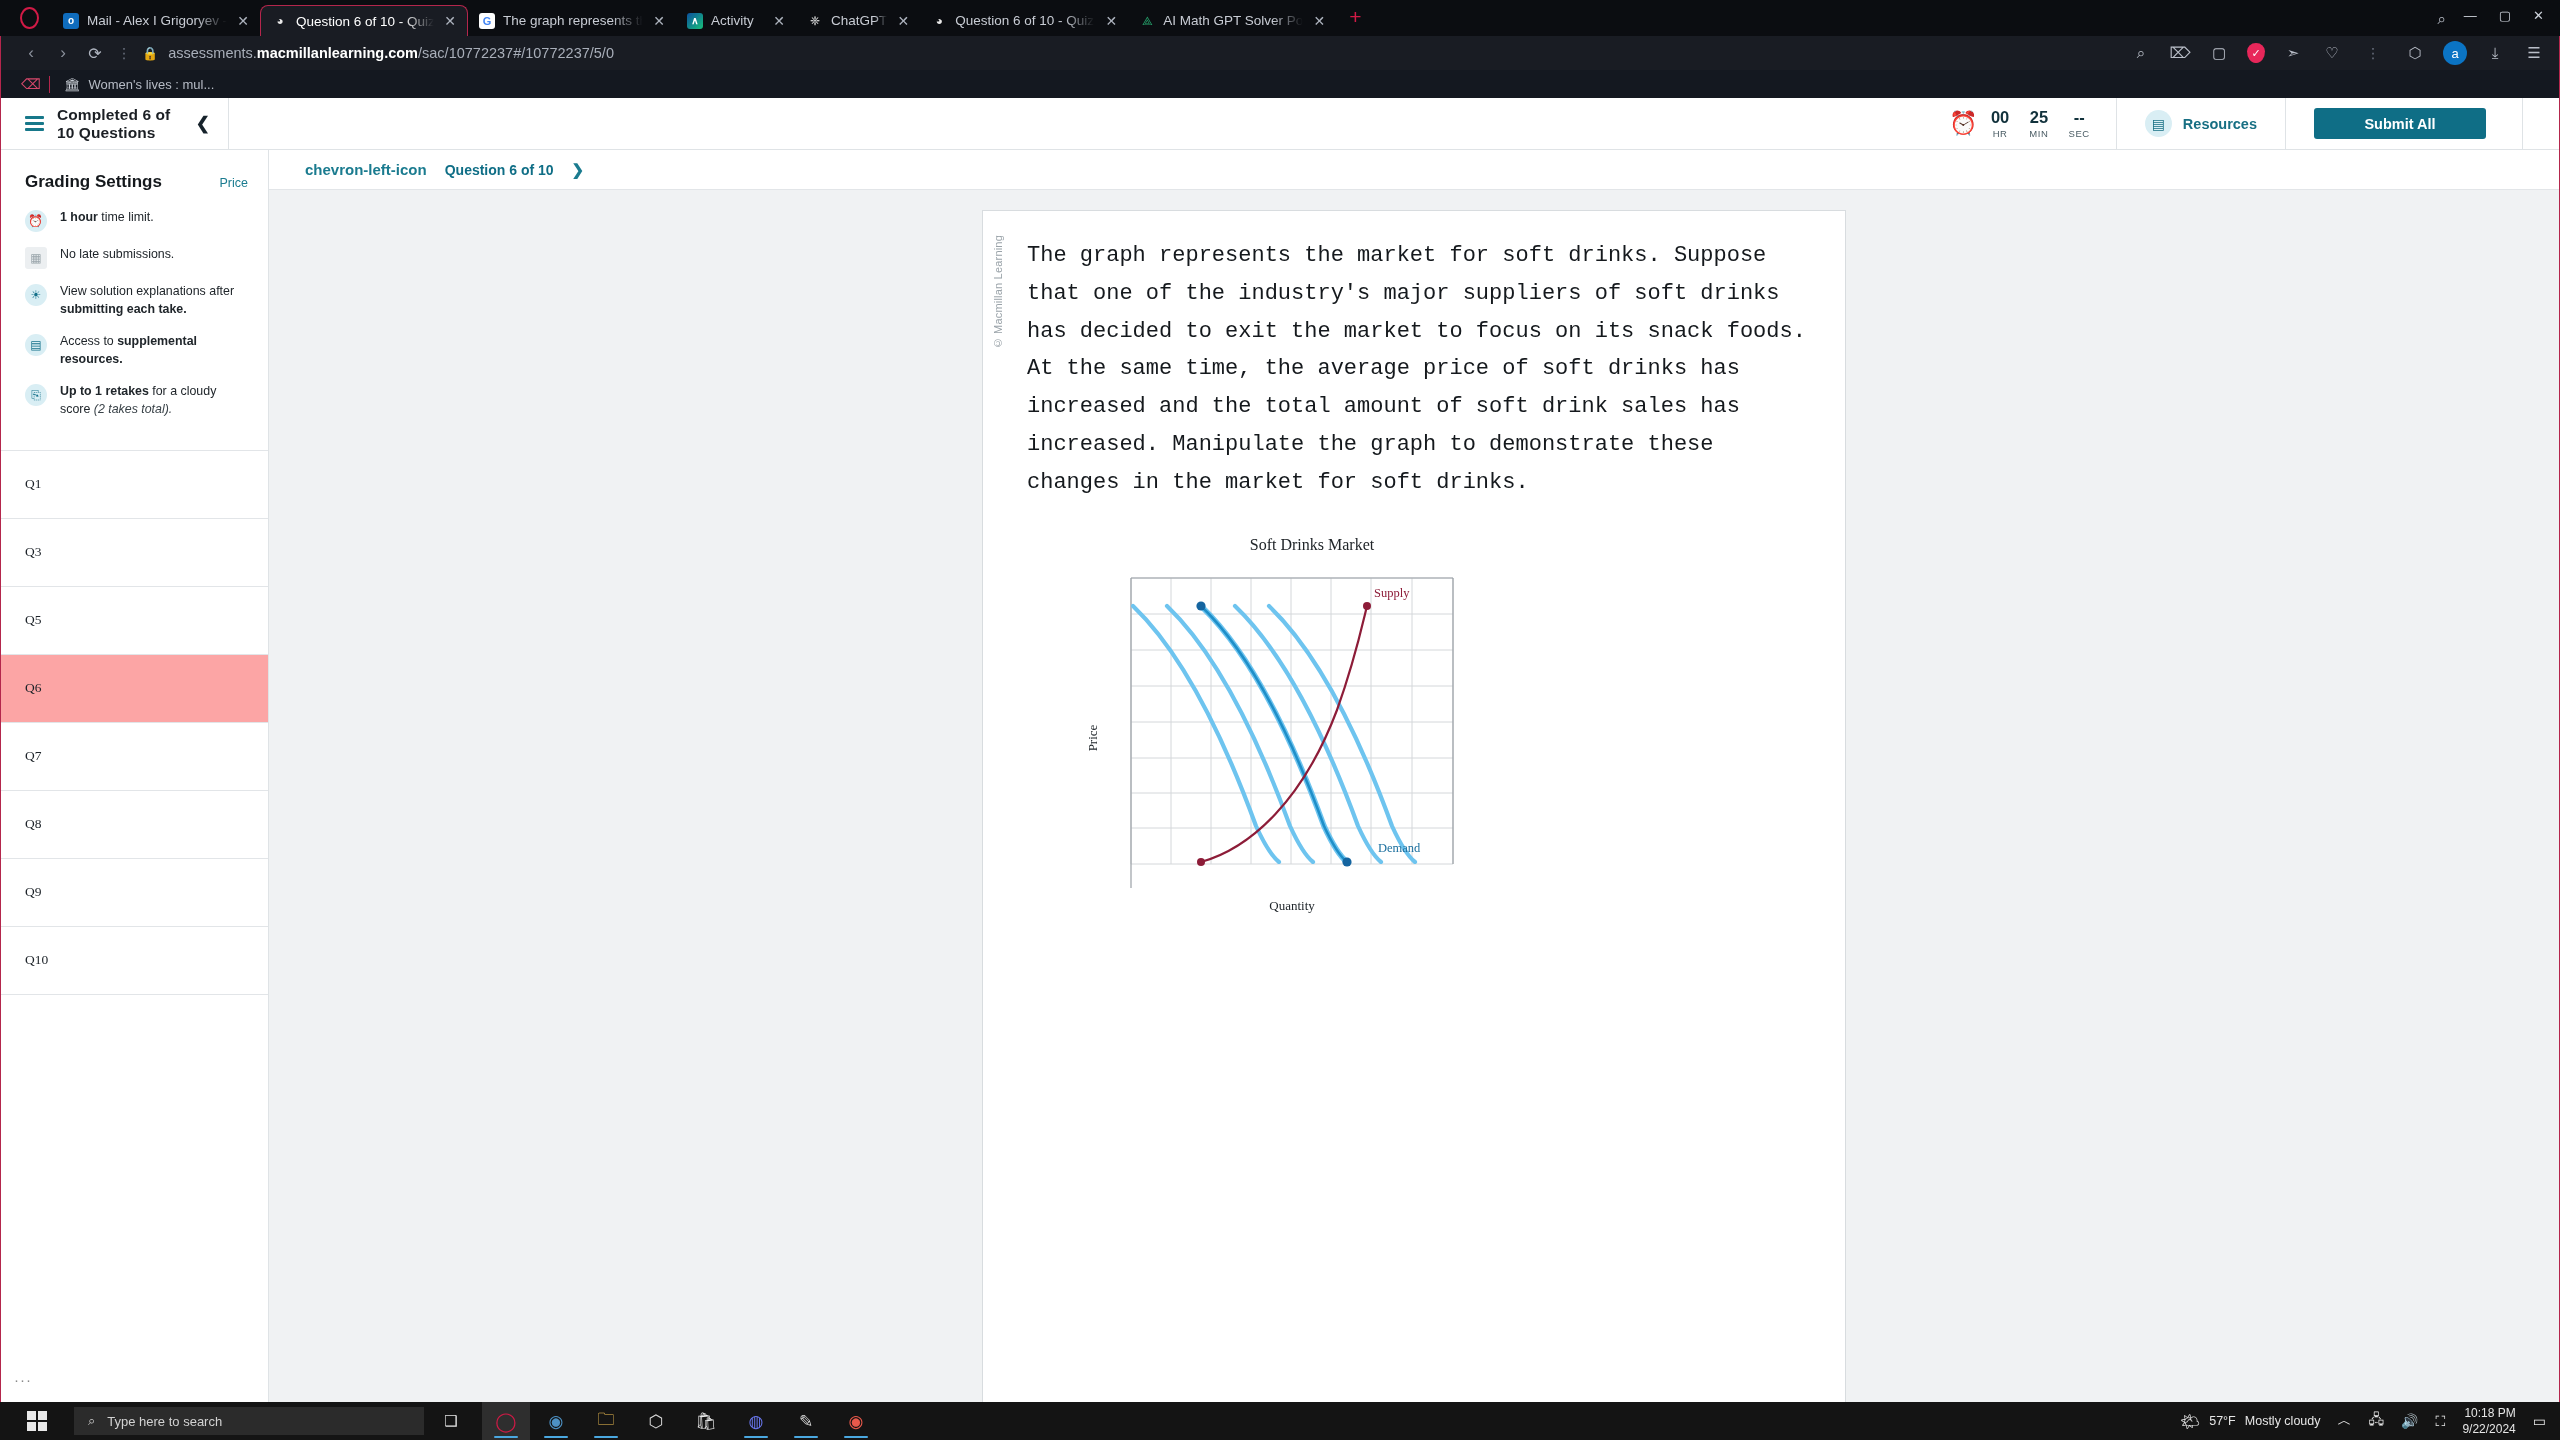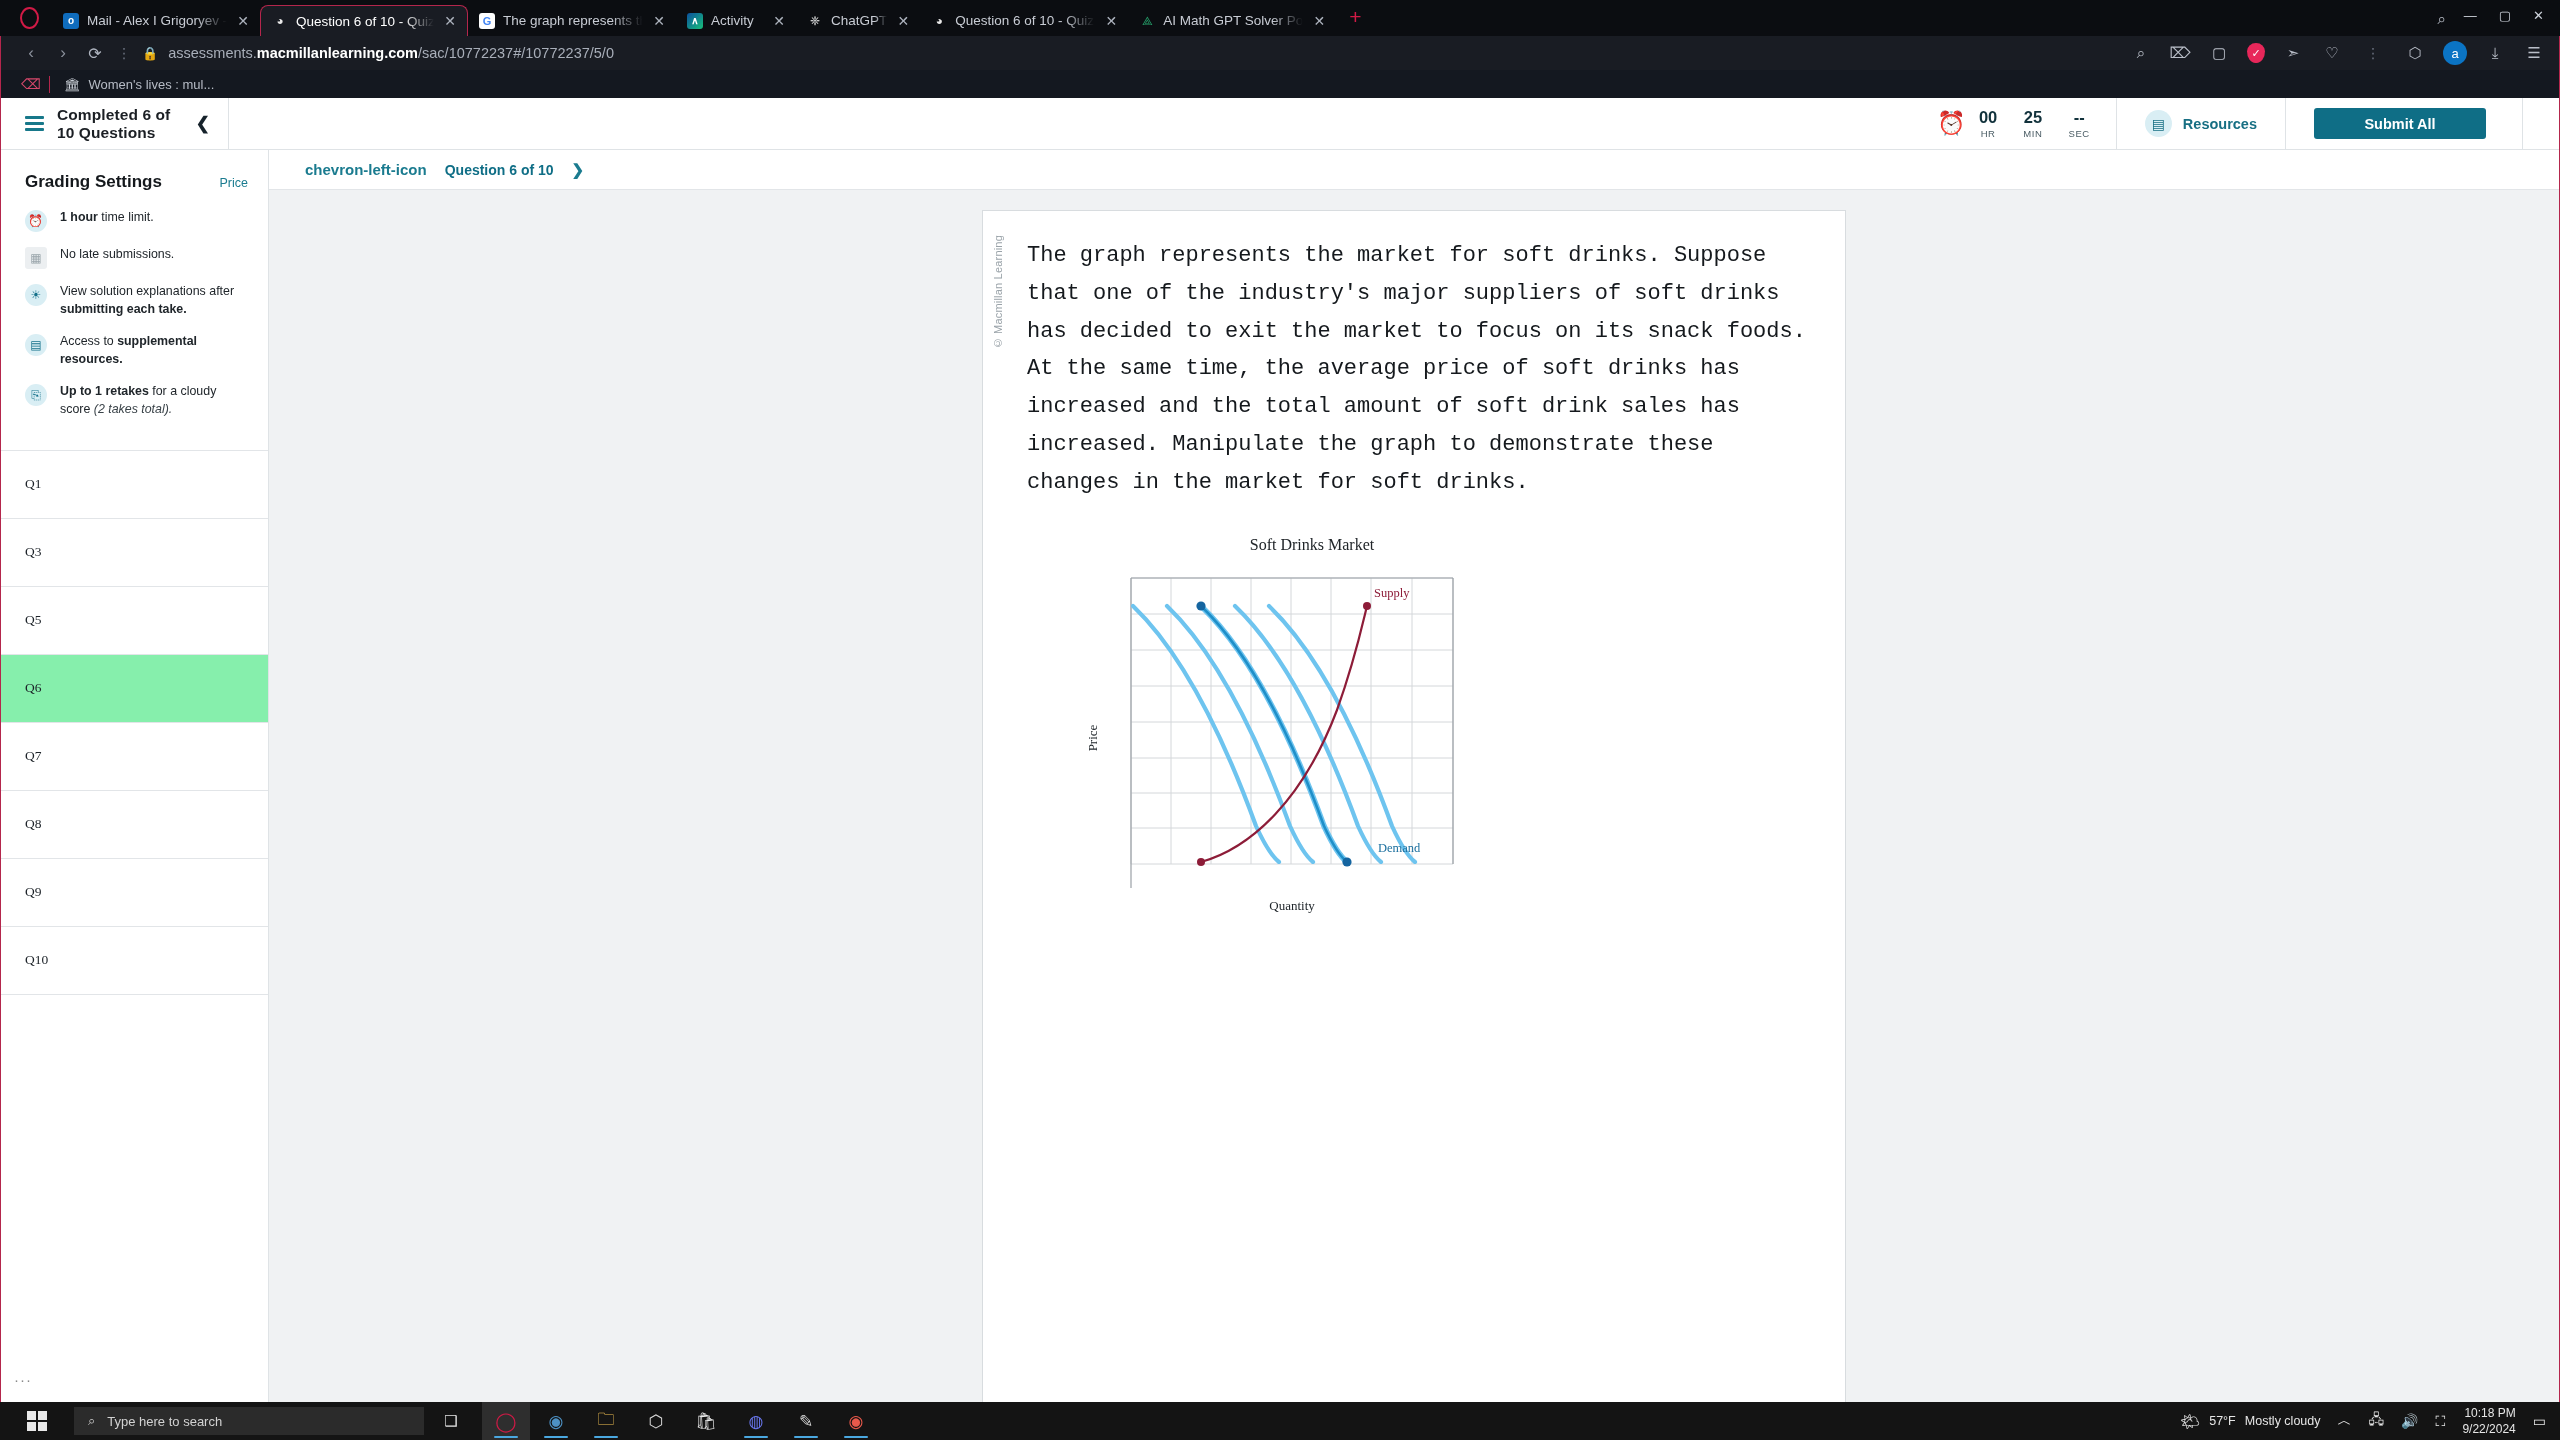--- a/index.html
+++ b/index.html
@@ -72,21 +72,21 @@
               height: 100%; border-right: 1px solid #dfe3e6; }
   .list-icon { display: flex; flex-direction: column; gap: 3.5px; width: 19px; }
   .list-icon i { display: block; height: 2.6px; background: #17788a; border-radius: 1px; }
   .list-icon i:nth-child(1) { width: 19px; } .list-icon i:nth-child(2) { width: 19px; } .list-icon i:nth-child(3) { width: 19px; }
   .hdr-title { font-size: 15.5px; color: #1b1f24; font-weight: 600; letter-spacing: .1px; }
   .collapse-chev { margin-left: auto; margin-right: 18px; color: #16222b; font-size: 17px; font-weight: 700; }
 
   .hdr-right { margin-left: auto; display: flex; align-items: center; height: 100%; }
   .timer { display: flex; align-items: center; gap: 13px; padding: 0 26px; height: 100%; border-right: 1px solid #dfe3e6; }
   .clock-ico { font-size: 23px; color: #10404c; line-height: 1; }
-  .timer-nums { display: flex; gap: 26px; }
+  .timer-nums { display: flex; gap: 20px; }
   .tcell { text-align: center; }
   .tval { font-size: 16.5px; color: #12323c; font-weight: 600; line-height: 1.1; }
   .tlab { font-size: 9.5px; color: #4a5c64; letter-spacing: .6px; margin-top: 1px; }
   .resources { display: flex; align-items: center; gap: 11px; padding: 0 28px; height: 100%; border-right: 1px solid #dfe3e6; }
   .res-ico { width: 27px; height: 27px; border-radius: 50%; background: #d9eef4; color: #176f83;
              display: flex; align-items: center; justify-content: center; font-size: 14px; }
   .res-lbl { font-size: 14.5px; color: #176f83; font-weight: 600; }
   .submit-wrap { padding: 0 36px 0 28px; height: 100%; display: flex; align-items: center; border-right: 1px solid #dfe3e6; }
   .submit-btn { background: #0f6e86; color: #fff; border: none; border-radius: 3px;
                 width: 172px; height: 31px; font-size: 14.5px; font-weight: 600;
@@ -105,21 +105,21 @@
             display: flex; align-items: center; justify-content: center; font-size: 12px; flex: 0 0 22px; margin-top: 1px; }
   .gs-ico.flat { background: #eceff1; color: #9aa5ab; border-radius: 3px; }
   .gs-txt { font-size: 12.4px; color: #20262b; line-height: 1.45; }
   .gs-txt b { font-weight: 700; }
   .gs-txt i { font-style: italic; color: #3a4349; }
 
   .q-list { margin-top: 16px; border-top: 1px solid #e2e5e8; }
   .q-item { height: 68px; display: flex; align-items: center; padding-left: 24px;
             border-bottom: 1px solid #e2e5e8; font-size: 13.5px; color: #1b2127;
             font-family: "Liberation Serif", serif; cursor: pointer; }
-  .q-item.active { background: #86efac; }
+  .q-item.active { background: #fca5a5; }
 
   .content { flex: 1; display: flex; flex-direction: column; overflow: hidden; }
   .qnav { height: 40px; background: #ffffff; display: flex; align-items: center; gap: 18px;
           padding-left: 36px; border-bottom: 1px solid #e2e5e8; flex: 0 0 40px; }
   .qnav-arrow { color: #1a7b8f; font-size: 15px; font-weight: 600; }
   .qnav-label { color: #0f6e86; font-size: 14px; font-weight: 700; }
 
   .canvas-area { flex: 1; display: flex; justify-content: center; padding: 20px 0 0 0; overflow: hidden; }
   .card { width: 864px; background: #ffffff; border: 1px solid #d8dcdf; height: 1210px; position: relative;
           padding: 26px 30px 0 30px; }

